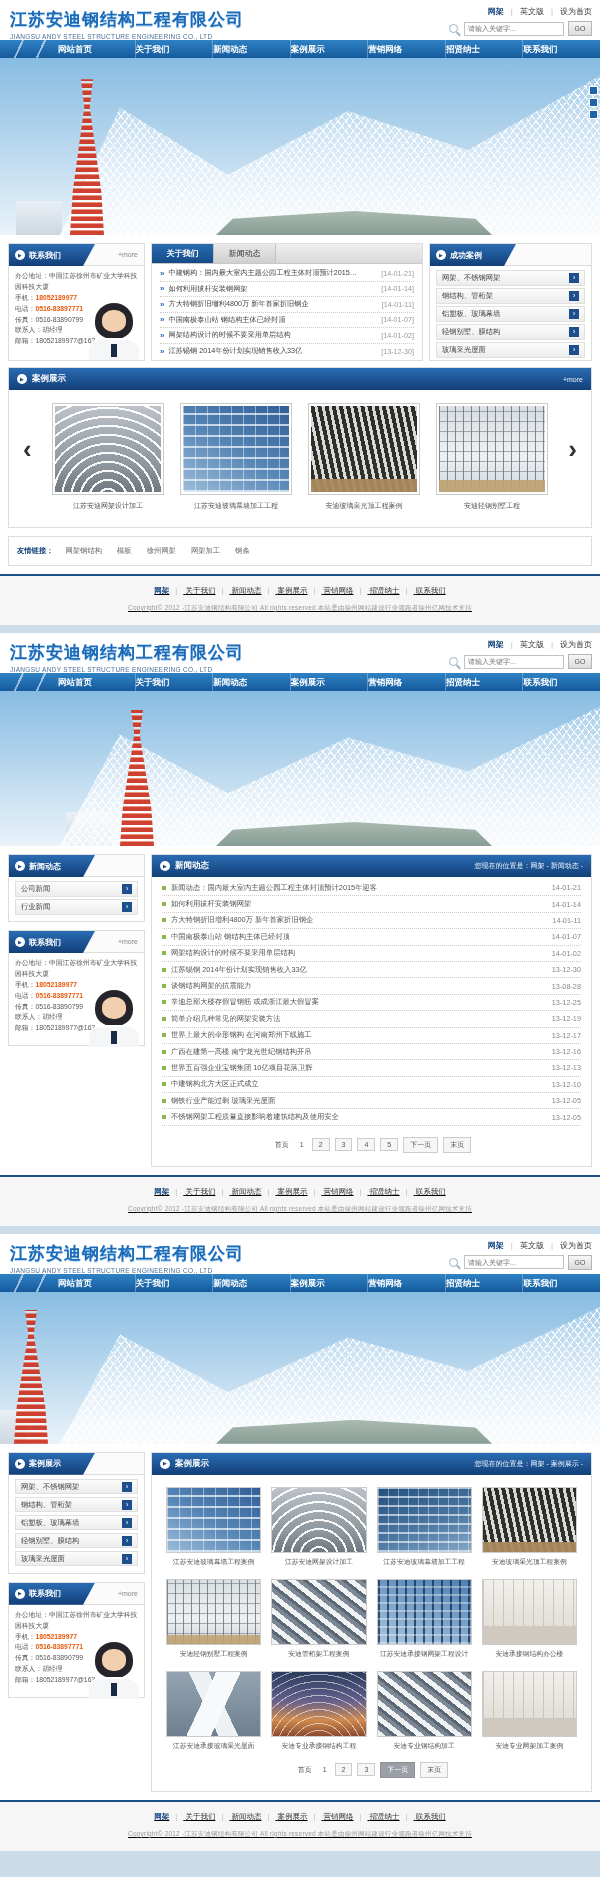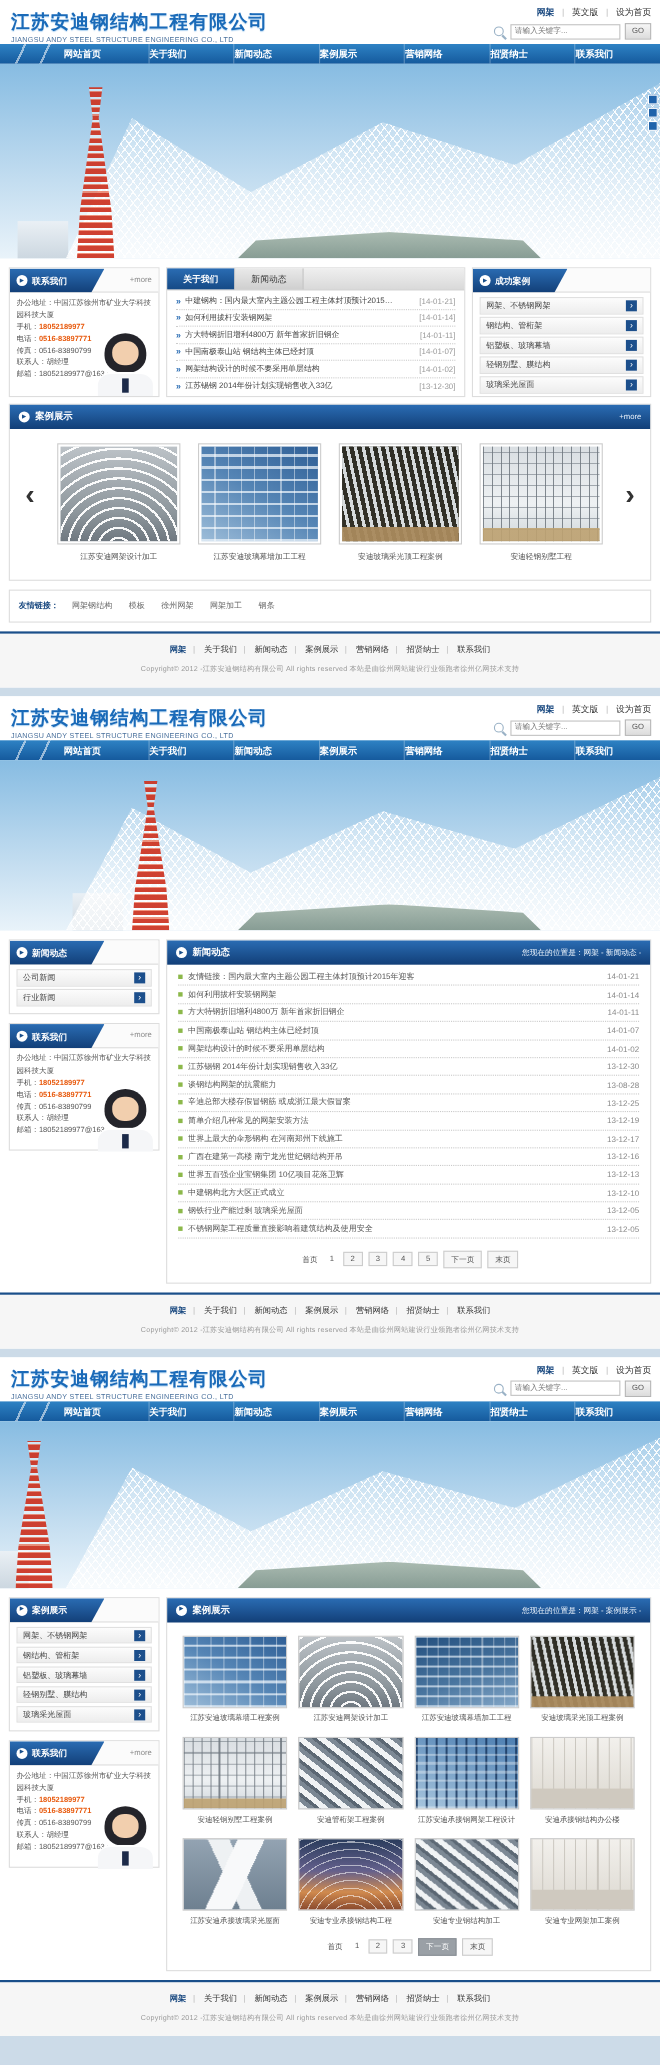--- a/index.html
+++ b/index.html
@@ -98,21 +98,21 @@
   .thumb .img{width:100%;height:100%;}
   .cap{font-size:7px;color:#555;text-align:center;margin-top:6px;white-space:nowrap;overflow:hidden;}
   .arrow{position:absolute;top:46px;font-size:26px;color:#333;font-weight:bold;line-height:1;cursor:pointer;}
   .arrow.left{left:14px;}.arrow.right{right:14px;}
   .arrow.left::before{content:"\2039";}.arrow.right::before{content:"\203A";}
   .links-box{margin-top:8px;border:1px solid #ddd;padding:9px 8px;font-size:7.3px;color:#666;}
   .links-box b{color:#16467e;margin-right:10px;}
   .links-box span{margin-right:13px;}
 
   
-  .site-footer{border-top:2px solid #1a4f8a;background:#f6f6f6;text-align:center;padding:10px 0 12px;}
+  .site-footer{border-top:2px solid #1a4f8a;background:#f6f6f6;text-align:center;padding:10px 0 12px;text-decoration:underline;}
   .fnav{font-size:7.5px;color:#333;}
   .fnav b{color:#16467e;}
   .fnav i.sep{font-style:normal;color:#bbb;margin:0 6px;}
   .fnav i.sep::before{content:"|";}
   .copy{font-size:6.5px;color:#999;margin-top:8px;letter-spacing:.2px;}
 
   
   .cols2{display:flex;gap:6px;align-items:flex-start;}
   .sidebar{width:137px;flex:0 0 137px;}
   .side-panel{border:1px solid #ddd;background:#fff;margin-bottom:8px;}
@@ -462,21 +462,21 @@
 
       <div class="list-panel">
         <div class="band-head">
           <span class="play"></span>
           <span class="band-title">新闻动态</span>
           <span class="band-right">您现在的位置是：网架 - 新闻动态 -</span>
         </div>
         <div class="news2">
           <div class="n2row">
               <span class="bullet"></span>
-              <span class="t">友情链接：国内最大室内主题公园工程主体封顶预计2015年迎客</span>
+              <span class="t">新闻动态：国内最大室内主题公园工程主体封顶预计2015年迎客</span>
               <span class="d">14-01-21</span>
             </div>
           <div class="n2row">
               <span class="bullet"></span>
               <span class="t">如何利用拔杆安装钢网架</span>
               <span class="d">14-01-14</span>
             </div>
           <div class="n2row">
               <span class="bullet"></span>
               <span class="t">方大特钢折旧增利4800万 新年首家折旧钢企</span>

